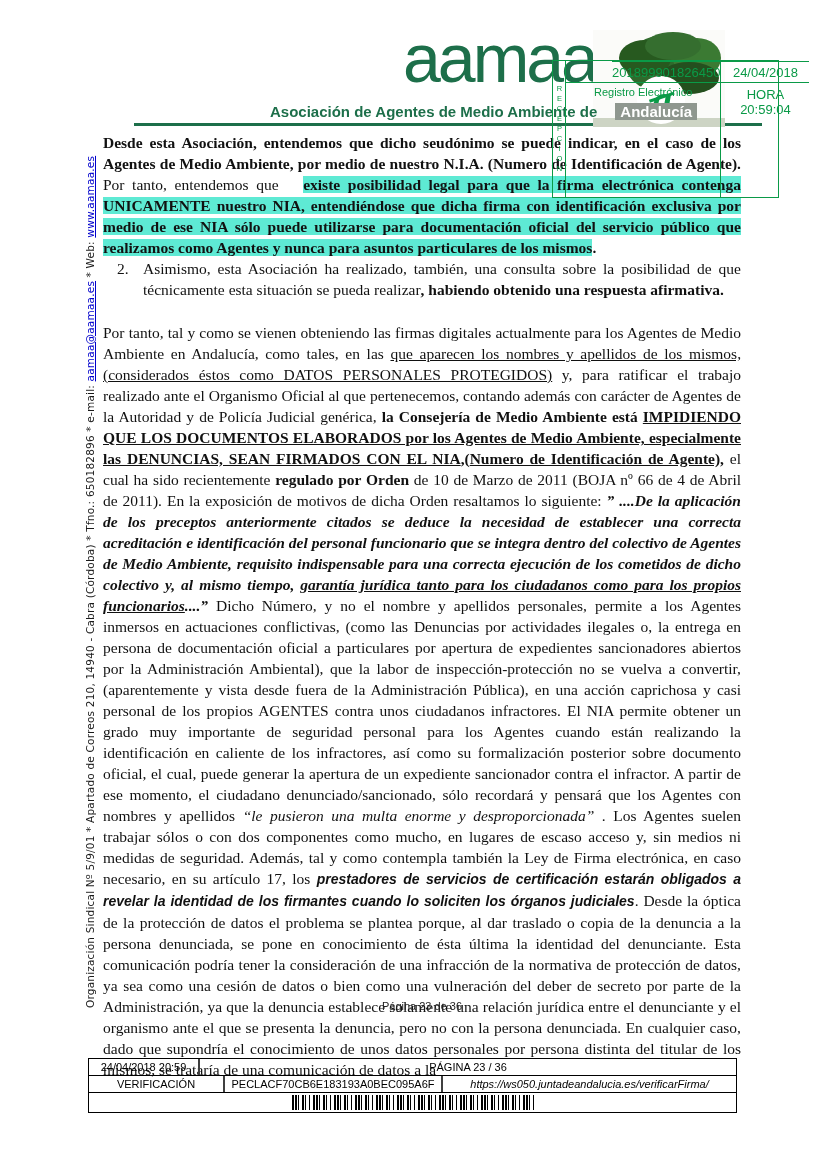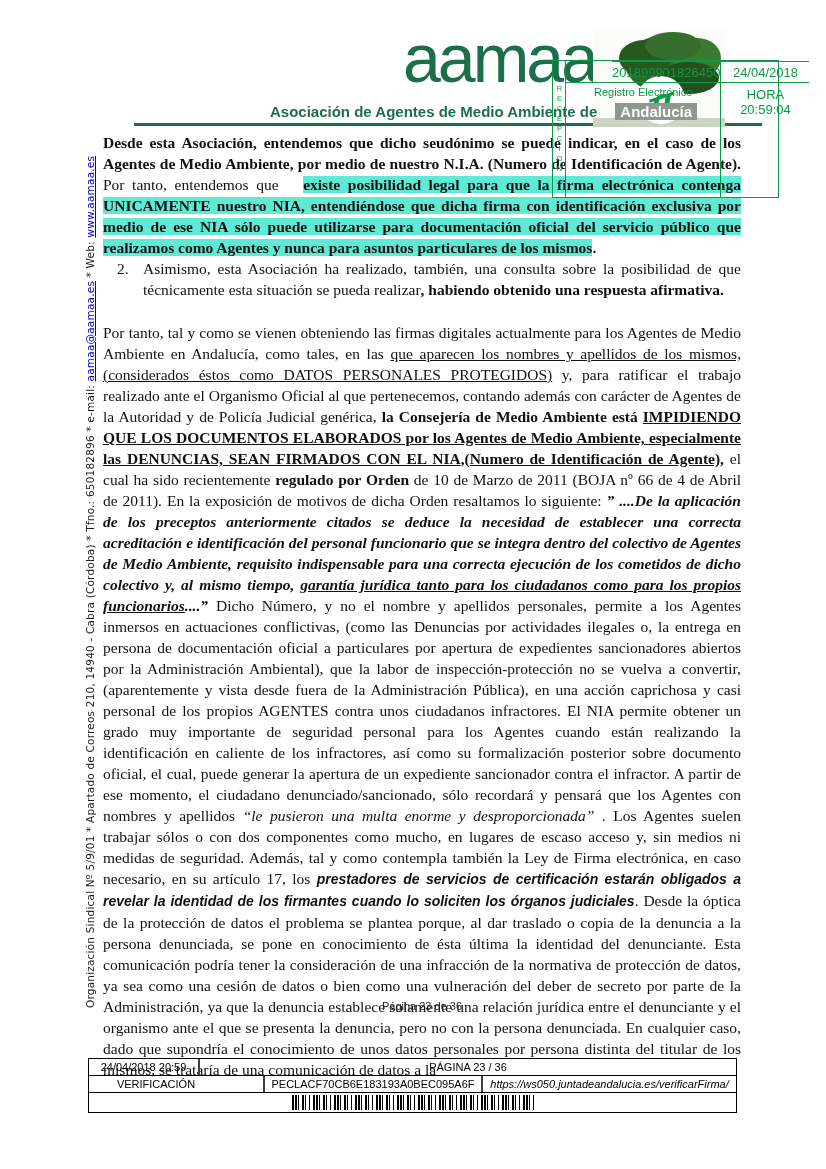--- a/index.html
+++ b/index.html
@@ -86,21 +86,21 @@
     font-family:"Liberation Sans", sans-serif; font-size:11px; color:#000;
   }
   .frow { display:flex; border:1px solid #000; border-top:none; }
   .frow:first-child { border-top:1px solid #000; }
   .fcell {
     display:flex; align-items:center; justify-content:center;
     height:16px; overflow:hidden; white-space:nowrap;
   }
   .fcell + .fcell { border-left:2px solid #404040; }
   .r1c1 { flex:0 0 437px; } .r1c2 { flex:0 0 109px; } .r1c3 { flex:1; }
-  .r2c1 { flex:0 0 134px; } .r2c2 { flex:0 0 218px;margin-left:40px; } .r2c3 { flex:1;font-style:italic; }
+  .r2c1 { flex:0 0 134px; } .r2c2 { flex:0 0 218px; } .r2c3 { flex:1;font-style:italic; }
   .r3c1 { flex:1; height:19px; }
   .barcode {
     width:242px; height:15px;
     background:repeating-linear-gradient(90deg,
       #000 0 2px, #fff 2px 3px, #000 3px 5px, #fff 5px 6px,
       #000 6px 7px, #fff 7px 10px, #000 10px 12px, #fff 12px 13px,
       #000 13px 14px, #fff 14px 17px, #000 17px 18px, #fff 18px 21px);
   }
 </style>
 </head>

